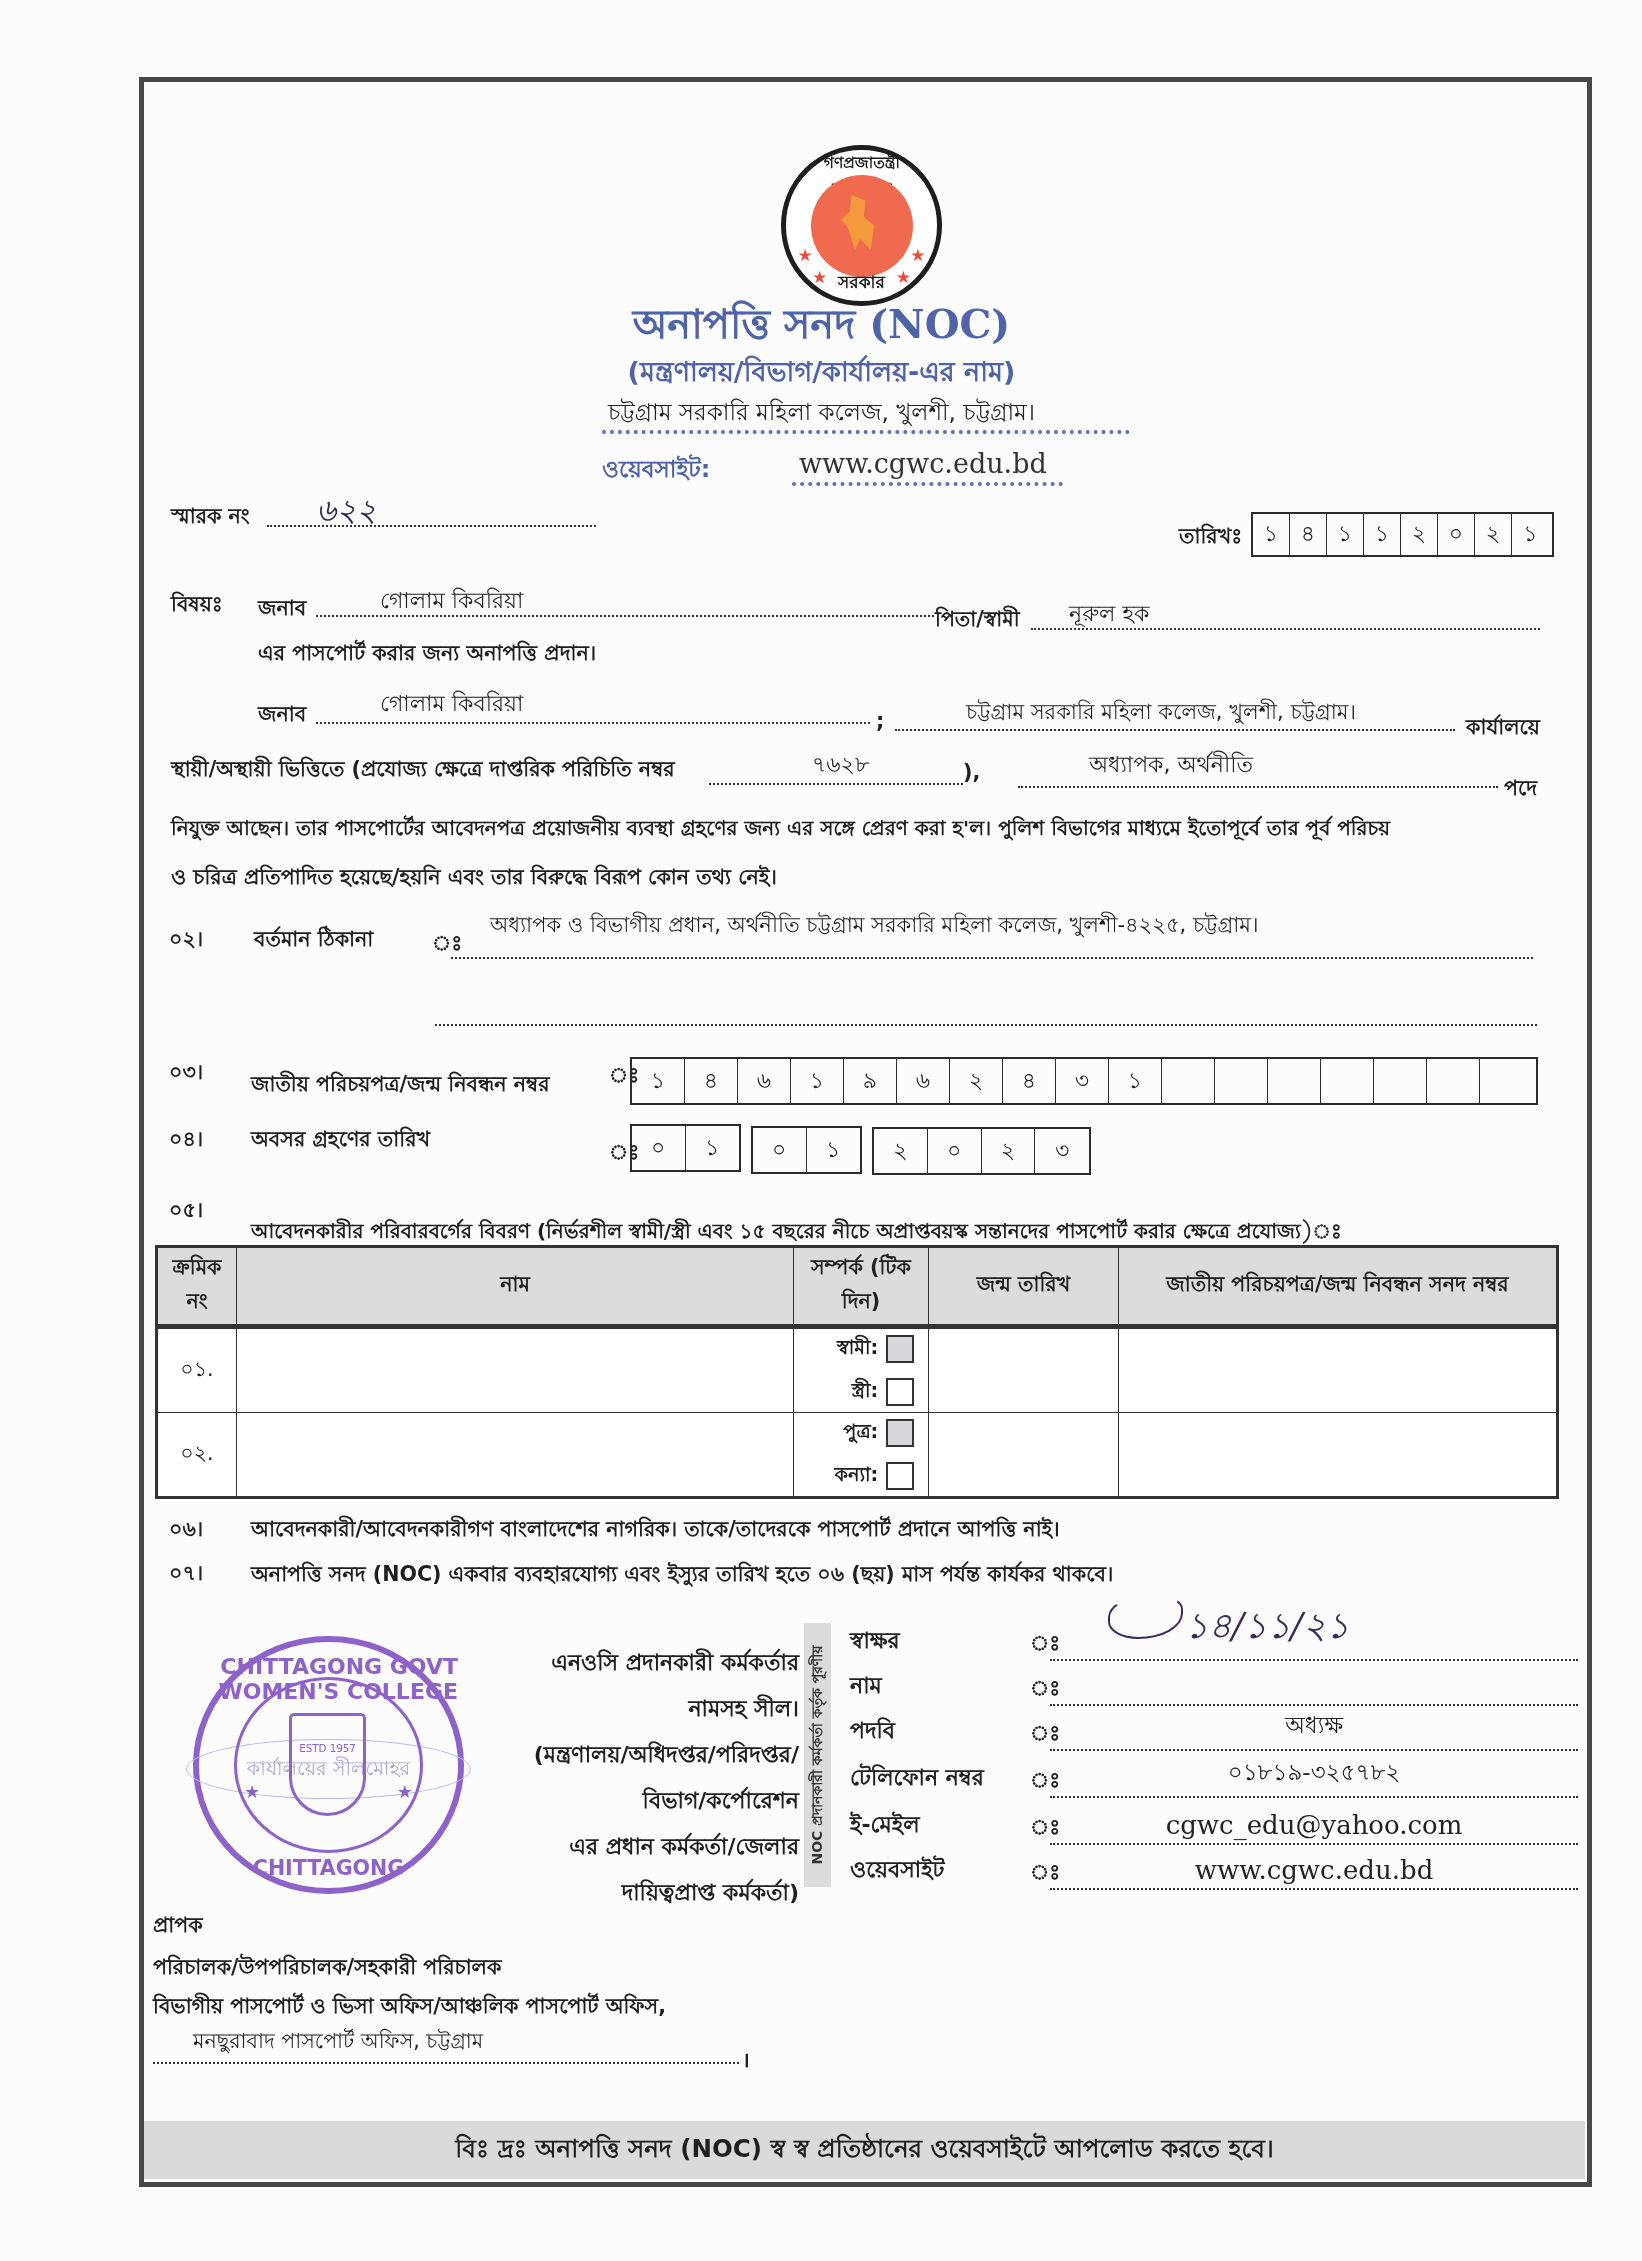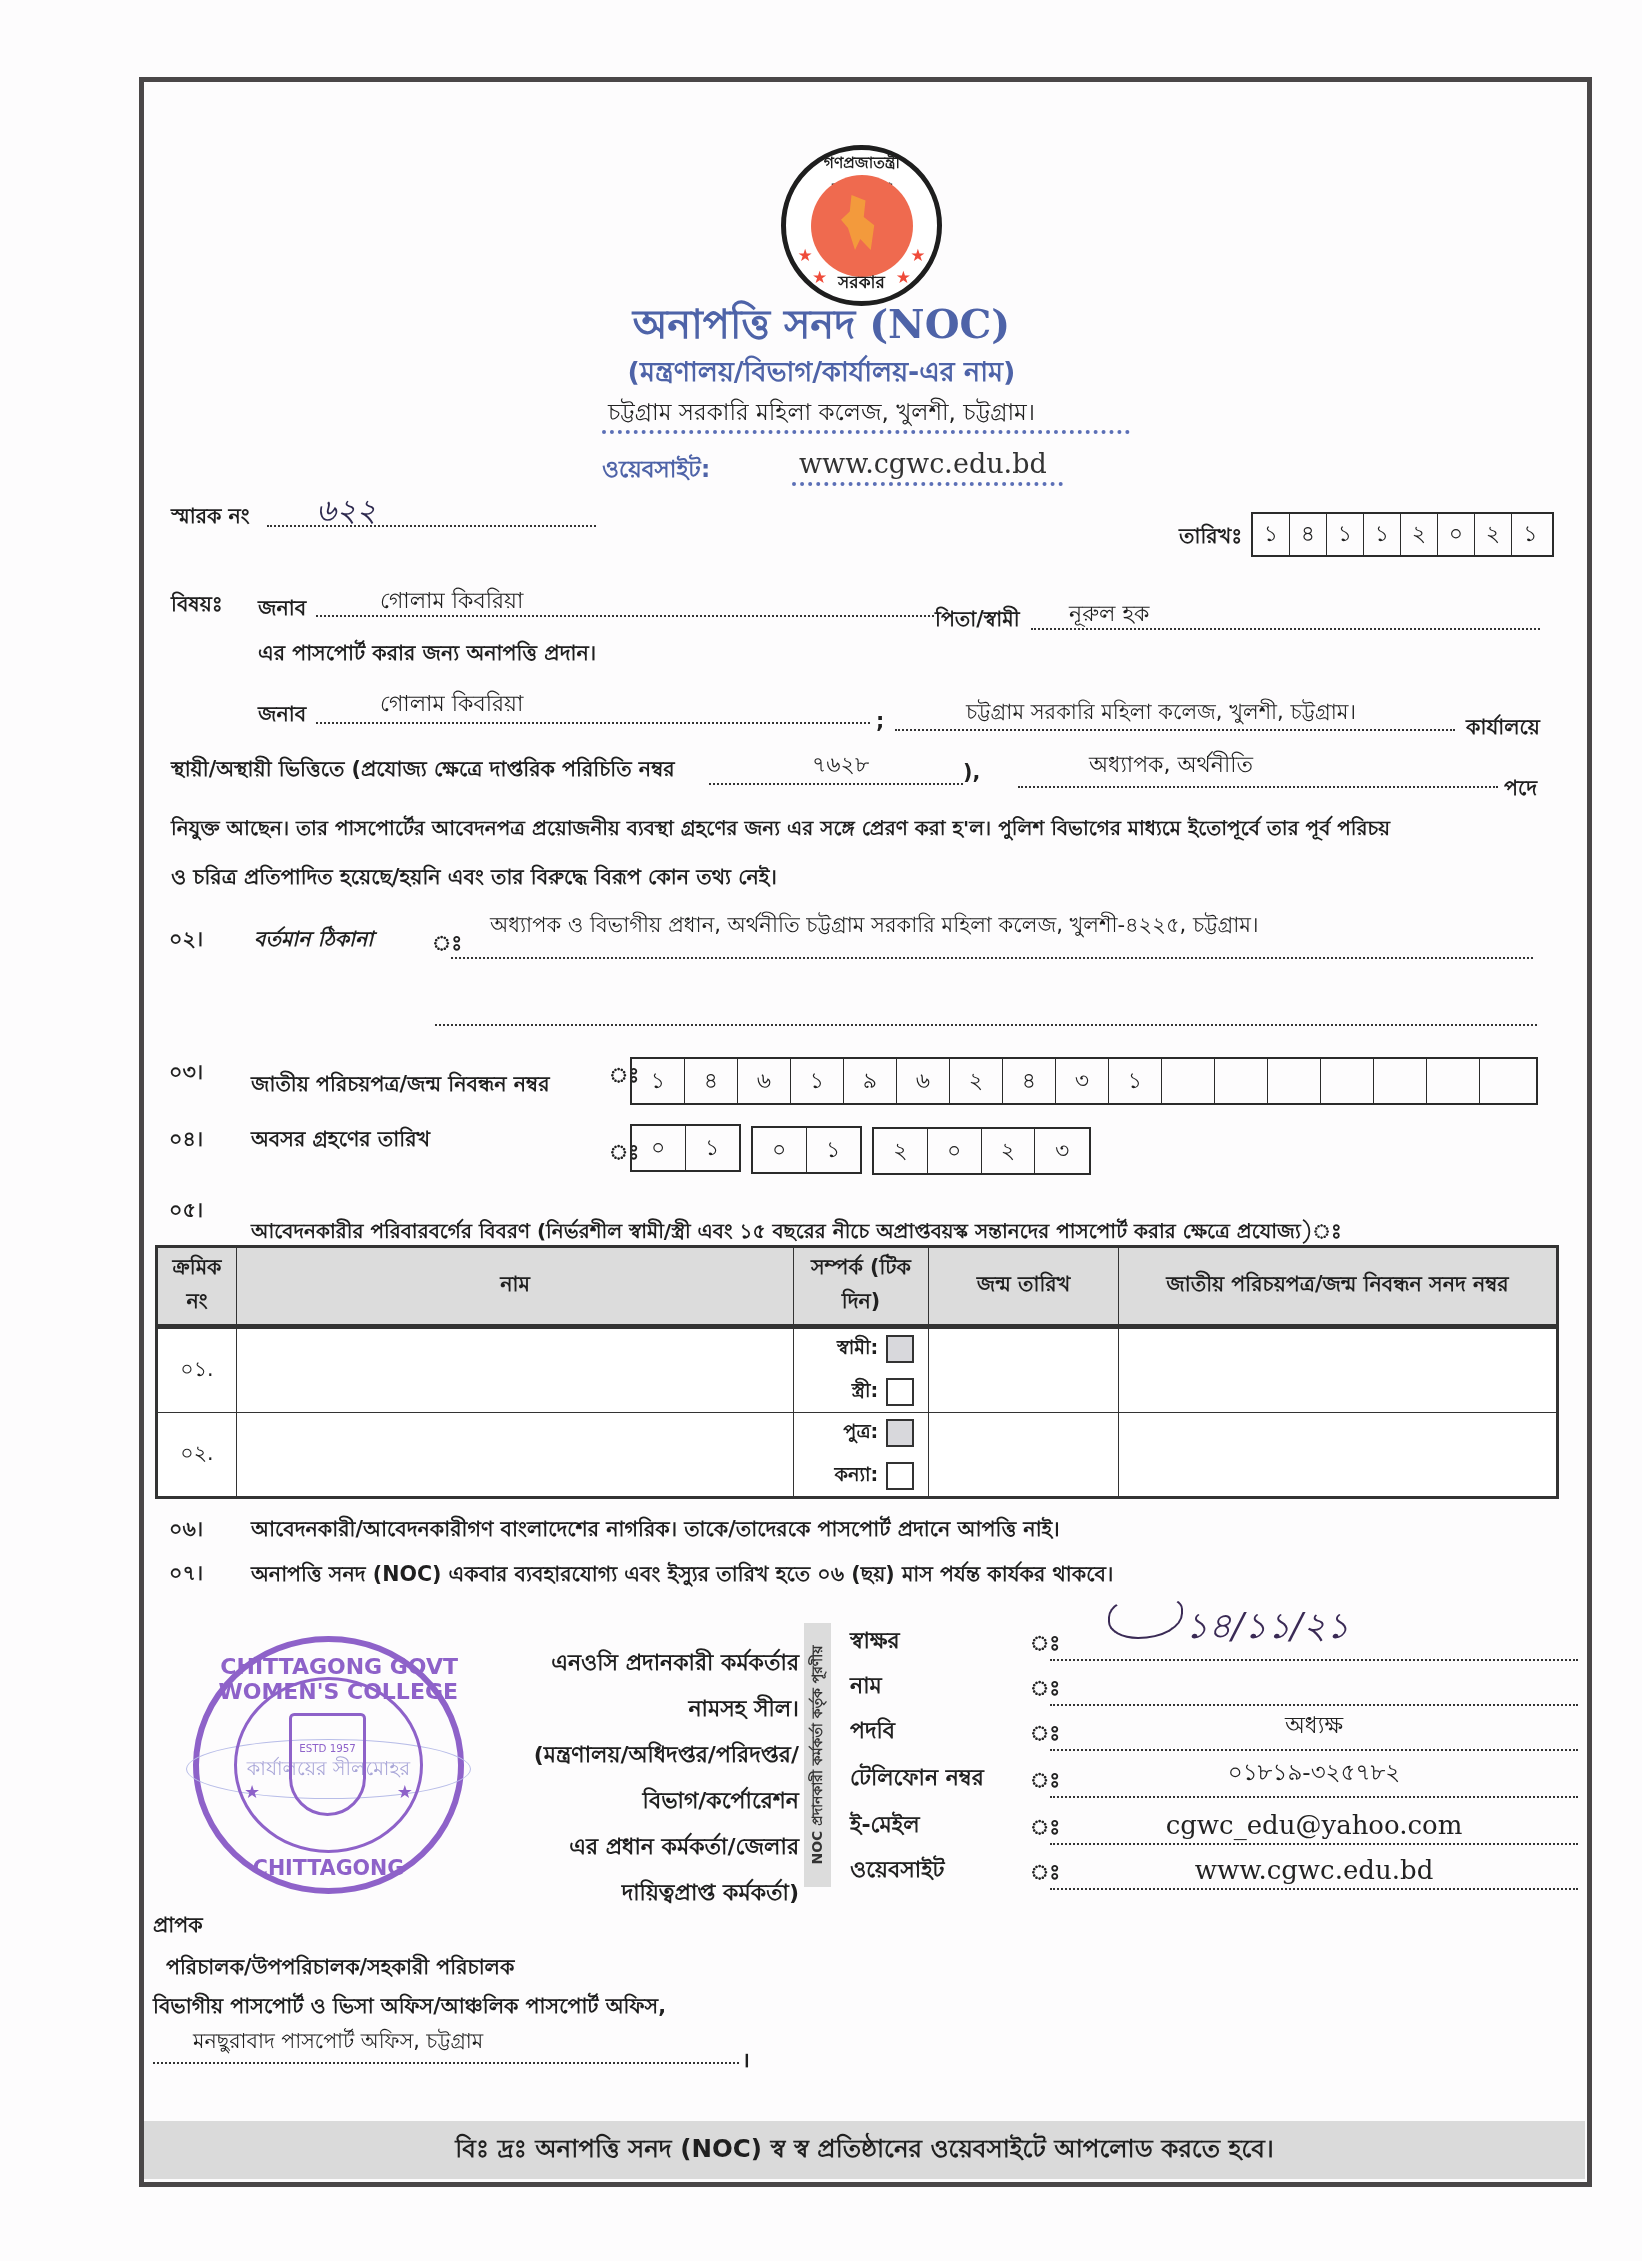--- a/index.html
+++ b/index.html
@@ -175,21 +175,21 @@
 <div class="abs value" style="left:812px;top:747px;">৭৬২৮</div>
 <div class="abs label" style="left:963px;top:760px;">),</div>
 <div class="abs dots" style="left:1018px;top:786px;width:480px;"></div>
 <div class="abs value" style="left:1089px;top:747px;">অধ্যাপক, অর্থনীতি</div>
 <div class="abs label" style="left:1504px;top:773px;">পদে</div>
 
 <div class="abs label" style="left:171px;top:813px;white-space:nowrap;font-size:20px;">নিযুক্ত আছেন। তার পাসপোর্টের আবেদনপত্র প্রয়োজনীয় ব্যবস্থা গ্রহণের জন্য এর সঙ্গে প্রেরণ করা হ'ল। পুলিশ বিভাগের মাধ্যমে ইতোপূর্বে তার পূর্ব পরিচয়</div>
 <div class="abs label" style="left:171px;top:862px;">ও চরিত্র প্রতিপাদিত হয়েছে/হয়নি এবং তার বিরুদ্ধে বিরূপ কোন তথ্য নেই।</div>
 
 <div class="abs label" style="left:169px;top:924px;">০২।</div>
-<div class="abs label" style="left:254px;top:924px;font-style:italic;">বর্তমান ঠিকানা</div>
+<div class="abs label" style="left:254px;top:924px;">বর্তমান ঠিকানা</div>
 <div class="abs label" style="left:432px;top:928px;">ঃ</div>
 <div class="abs dots" style="left:451px;top:957px;width:1082px;"></div>
 <div class="abs value" style="left:490px;top:909px;font-size:21px;">অধ্যাপক ও বিভাগীয় প্রধান, অর্থনীতি চট্টগ্রাম সরকারি মহিলা কলেজ, খুলশী-৪২২৫, চট্টগ্রাম।</div>
 <div class="abs dots" style="left:435px;top:1024px;width:1102px;"></div>
 
 <div class="abs label" style="left:169px;top:1057px;">০৩।</div>
 <div class="abs label" style="left:251px;top:1057px;margin-top:12px;">জাতীয় পরিচয়পত্র/জন্ম নিবন্ধন নম্বর</div>
 <div class="abs label" style="left:609px;top:1060px;">ঃ</div>
 <div class="digitbox" style="left:630px;top:1057px;width:908px;height:48px;">
   <div class="cell" style="width:53px">১</div>
@@ -343,21 +343,21 @@
   <span class="fline"></span>
 </div>
 <div class="frow" style="top:1849px;">
   <span class="flabel">ওয়েবসাইট</span>
   <span class="colon">ঃ</span>
   <span class="fval serif">www.cgwc.edu.bd</span>
   <span class="fline"></span>
 </div>
 
 <div class="abs label" style="left:153px;top:1910px;">প্রাপক</div>
-<div class="abs label" style="left:153px;top:1952px;margin-left:13px;">পরিচালক/উপপরিচালক/সহকারী পরিচালক</div>
+<div class="abs label" style="left:153px;top:1952px;">পরিচালক/উপপরিচালক/সহকারী পরিচালক</div>
 <div class="abs label" style="left:153px;top:1991px;">বিভাগীয় পাসপোর্ট ও ভিসা অফিস/আঞ্চলিক পাসপোর্ট অফিস,</div>
 <div class="abs value" style="left:193px;top:2026px;font-size:20.6px;">মনছুরাবাদ পাসপোর্ট অফিস, চট্টগ্রাম</div>
 <div class="abs dots" style="left:153px;top:2062px;width:586px;"></div>
 <div class="abs label" style="left:742px;top:2045px;">।</div>
 
 <div class="banner">
   <span>বিঃ দ্রঃ অনাপত্তি সনদ (NOC) স্ব স্ব প্রতিষ্ঠানের ওয়েবসাইটে আপলোড করতে হবে।</span>
 </div>
 
 

